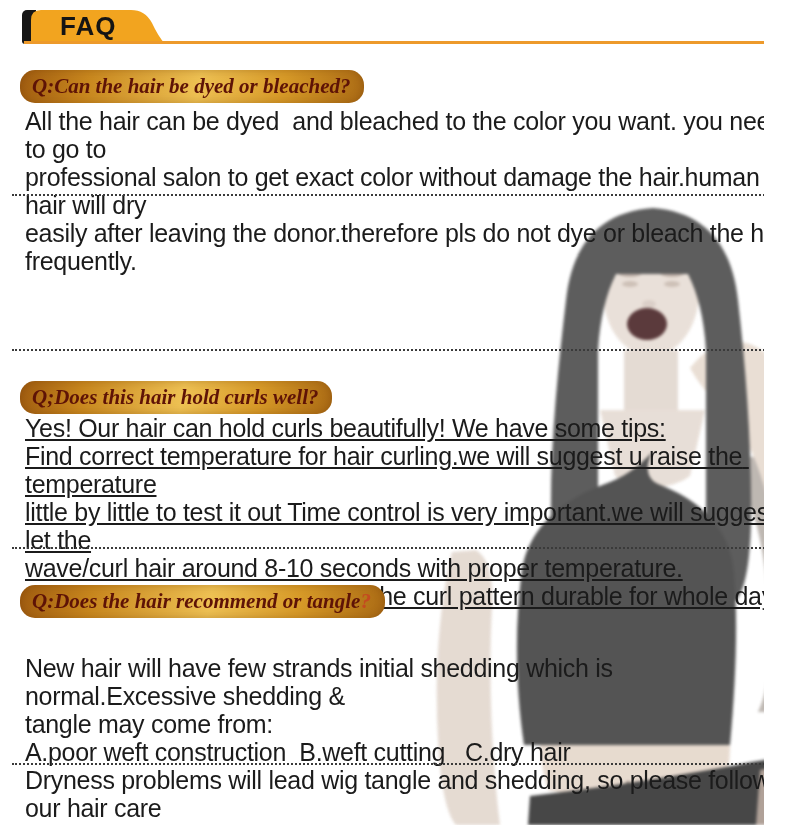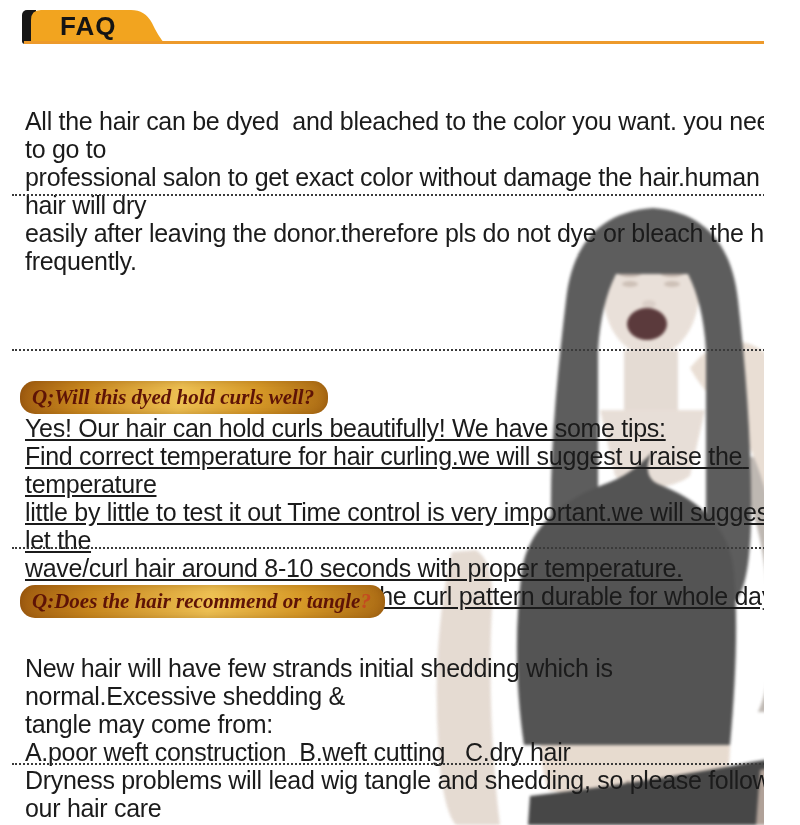--- a/index.html
+++ b/index.html
@@ -102,29 +102,32 @@
     <path d="M360,570 L400,562 L400,625 L356,625 Z" fill="#e8cfc0" opacity="0.65"></path>
   </svg>
 
   <div class="tab-notch"></div>
   <svg class="tab-shape" viewBox="0 0 134 34" aria-hidden="true">
     <path d="M10,0 H100 Q114,0 121,13 Q127,26 134,34 H0 V10 Q0,0 10,0 Z" fill="#F2A41F"></path>
   </svg>
   <div class="tab-label">FAQ</div>
   <div class="header-line"></div>
 
+  <div class="banner q1">
+    <span>Q:Can the hair be dyed or bleached?</span>
+  </div>
   <div class="answer a1">All the hair can be dyed  and bleached to the color you want. you need to go to
 professional salon to get exact color without damage the hair.human hair will dry
 easily after leaving the donor.therefore pls do not dye or bleach the hair frequently.</div>
   <div class="sep s1"></div>
 
   <div class="sep s2"></div>
 
   <div class="banner q3">
-    <span>Q;Will this dyed hold curls well?</span>
+    <span>Q;Does this hair hold curls well?</span>
   </div>
   <div class="answer a3">Yes! Our hair can hold curls beautifully! We have some tips:
 Find correct temperature for hair curling.we will suggest u raise the temperature
 little by little to test it out Time control is very important.we will suggest let the
 wave/curl hair around 8-10 seconds with proper temperature.
 Apply some hair spray will keep the curl pattern durable for whole day.</div>
   <div class="sep s3"></div>
 
   <div class="banner q4">
     <span>Q:Does the hair recommend or tangle</span><span class="qmark">?</span>

